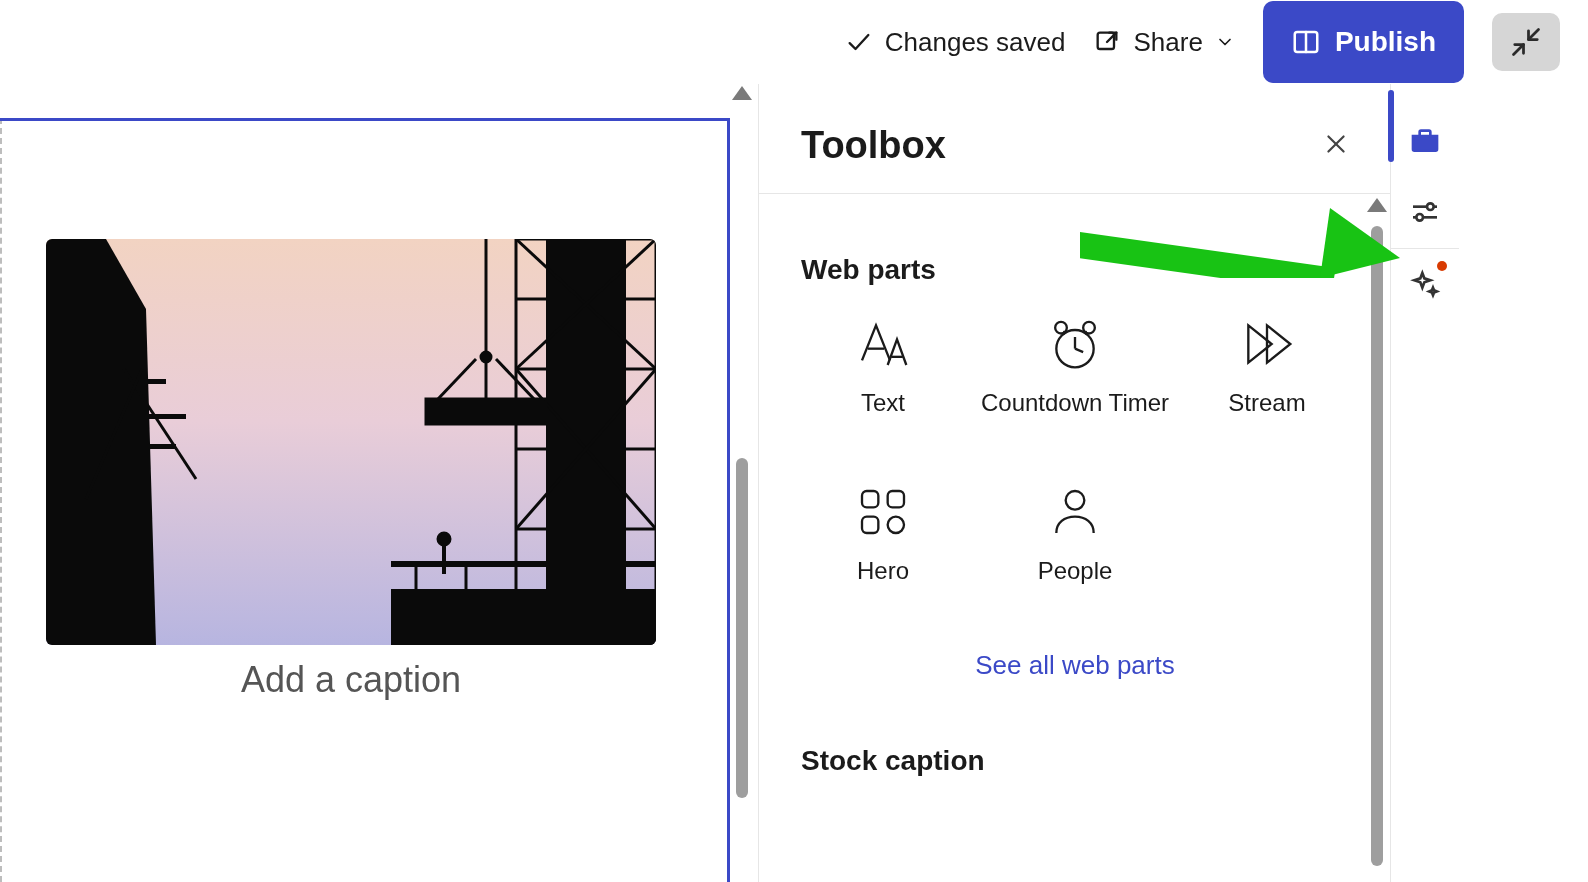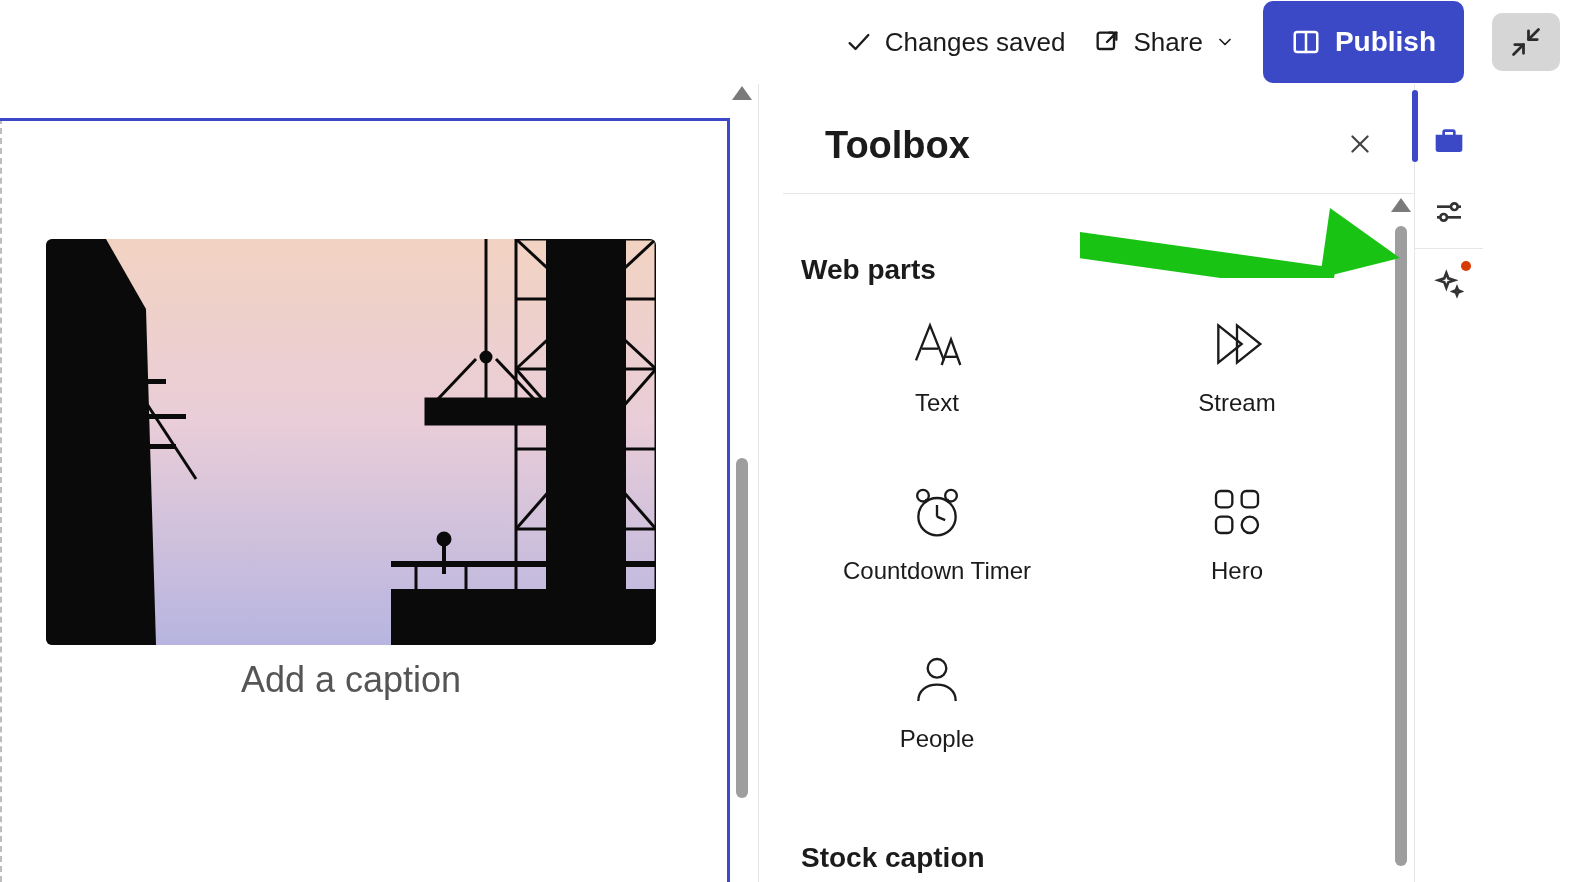--- a/index.html
+++ b/index.html
@@ -22,21 +22,21 @@
   .cmd-item{display:flex;align-items:center;gap:12px;font-size:26px;color:var(--text);cursor:pointer;}
   .cmd-item svg{width:28px;height:28px;stroke:var(--text);}
   .btn-publish{display:flex;align-items:center;gap:14px;height:58px;padding:12px 28px;background:var(--brand);color:#fff;font-size:28px;font-weight:700;border-radius:10px;cursor:pointer;}
   .btn-publish svg{width:30px;height:30px;stroke:#fff;fill:none;}
   .btn-grey{width:68px;height:58px;background:var(--grey-btn);border-radius:10px;display:flex;align-items:center;justify-content:center;cursor:pointer;}
   .btn-grey svg{width:30px;height:30px;stroke:var(--grey-btn-icon);fill:none;}
 
   
   .content-row{position:absolute;top:84px;left:0;right:0;bottom:0;display:flex;}
   .editor-col{flex:0 0 758px;position:relative;}
-  .toolbox-col{flex:0 0 632px;position:relative;border-left:1px solid var(--panel-border);padding-left:24px;}
+  .toolbox-col{flex:0 0 632px;position:relative;border-left:1px solid var(--panel-border);}
   .rail-col{flex:0 0 68px;position:relative;}
 
   
   .sb-triangle{width:0;height:0;border-left:10px solid transparent;border-right:10px solid transparent;border-bottom:14px solid #7a7a7a;}
   .sb-thumb{position:absolute;background:var(--scroll);border-radius:6px;}
 
   
   .canvas{position:absolute;top:34px;left:0;right:28px;bottom:0;border:3px solid var(--brand);border-top:3px solid var(--brand);border-left:none;border-bottom:none;}
   .canvas-dashed{position:absolute;left:0;top:34px;bottom:0;width:0;border-left:2px dashed #bdbdbd;}
   .img-box{position:absolute;top:155px;left:46px;width:610px;height:406px;border-radius:6px;overflow:hidden;}
@@ -45,21 +45,21 @@
 
   
 
   
   .tbx-header{padding:40px 42px 26px 42px;border-bottom:1px solid var(--panel-border);display:flex;align-items:center;justify-content:space-between;}
   .tbx-title{font-size:38px;font-weight:700;}
   .tbx-close{cursor:pointer;}
   .tbx-close svg{width:26px;height:26px;stroke:#444;}
   .tbx-scroll-area{position:absolute;top:112px;left:0;right:0;bottom:0;overflow:hidden;}
   .tbx-section-title{font-size:28px;font-weight:700;padding:58px 42px 10px 42px;}
-  .tbx-grid{display:grid;grid-template-columns:repeat(2,1fr);gap:10px 0;padding:18px 28px 0 28px;}
+  .tbx-grid{display:grid;grid-template-columns:repeat(3,1fr);gap:10px 0;padding:18px 28px 0 28px;}
   .tbx-cell{display:flex;flex-direction:column;align-items:center;justify-content:flex-start;gap:14px;height:158px;cursor:pointer;}
   .tbx-cell .ico{height:60px;display:flex;align-items:center;justify-content:center;}
   .tbx-cell .ico svg{width:56px;height:56px;stroke:#1b1b1b;fill:none;stroke-width:2;}
   .tbx-cell .lbl{font-size:24px;text-align:center;line-height:1.25;}
   .tbx-link{display:block;text-align:center;font-size:26px;color:var(--link);padding:10px 0 30px;cursor:pointer;}
   .tbx-sb{position:absolute;top:0;right:4px;width:20px;height:100%;}
 
   
   .rail{position:absolute;top:0;right:0;width:68px;bottom:0;border-left:1px solid var(--panel-border);display:flex;flex-direction:column;align-items:center;padding-top:20px;}
   .rail .pill{width:6px;height:72px;background:var(--brand);border-radius:3px;position:absolute;left:-3px;top:6px;}
@@ -199,65 +199,66 @@
                   <line x1="31" y1="35" x2="41" y2="35"></line>
                 </svg>
               </div>
             <div class="lbl">Text</div>
           </div>
 
 
           <div class="tbx-cell">
             <div class="ico">
                 <svg viewBox="0 0 48 48">
-                  <polygon points="8,8 28,24 8,40"></polygon>
-                  <polygon points="24,8 44,24 24,40"></polygon>
-                </svg>
-              </div>
-            <div class="lbl">Stream</div>
-          </div>
-
-          <div class="tbx-cell">
-            <div class="ico">
-                <svg viewBox="0 0 48 48">
                   <circle cx="24" cy="28" r="16"></circle>
                   <line x1="24" y1="28" x2="24" y2="18"></line>
                   <line x1="24" y1="28" x2="31" y2="31"></line>
                   <circle cx="12" cy="10" r="5"></circle>
                   <circle cx="36" cy="10" r="5"></circle>
                   <line x1="15" y1="13" x2="14" y2="16"></line>
                   <line x1="33" y1="13" x2="34" y2="16"></line>
                 </svg>
               </div>
             <div class="lbl">Countdown Timer</div>
           </div>
 
           <div class="tbx-cell">
             <div class="ico">
                 <svg viewBox="0 0 48 48">
+                  <polygon points="8,8 28,24 8,40"></polygon>
+                  <polygon points="24,8 44,24 24,40"></polygon>
+                </svg>
+              </div>
+            <div class="lbl">Stream</div>
+          </div>
+
+          <div class="tbx-cell">
+            <div class="ico">
+                <svg viewBox="0 0 48 48">
                   <rect x="6" y="6" width="14" height="14" rx="4"></rect>
                   <rect x="28" y="6" width="14" height="14" rx="4"></rect>
                   <rect x="6" y="28" width="14" height="14" rx="4"></rect>
                   <rect x="28" y="28" width="14" height="14" rx="7"></rect>
                 </svg>
               </div>
             <div class="lbl">Hero</div>
           </div>
 
           <div class="tbx-cell">
             <div class="ico">
                 <svg viewBox="0 0 48 48">
                   <circle cx="24" cy="14" r="8"></circle>
                   <path d="M8 42c0-9 7-14 16-14s16 5 16 14"></path>
                 </svg>
               </div>
             <div class="lbl">People</div>
           </div>
 
         </div>
+        <a class="tbx-link">See all web parts</a>
 
         <div class="tbx-section-title" style="padding-top:34px;">Stock caption</div>
 
         <div class="tbx-sb">
           <div class="sb-triangle" style="position:absolute;top:2px;left:0;"></div>
           <div class="sb-thumb" style="top:30px;left:4px;width:12px;height:640px;"></div>
         </div>
       </div>
     </div>
 

